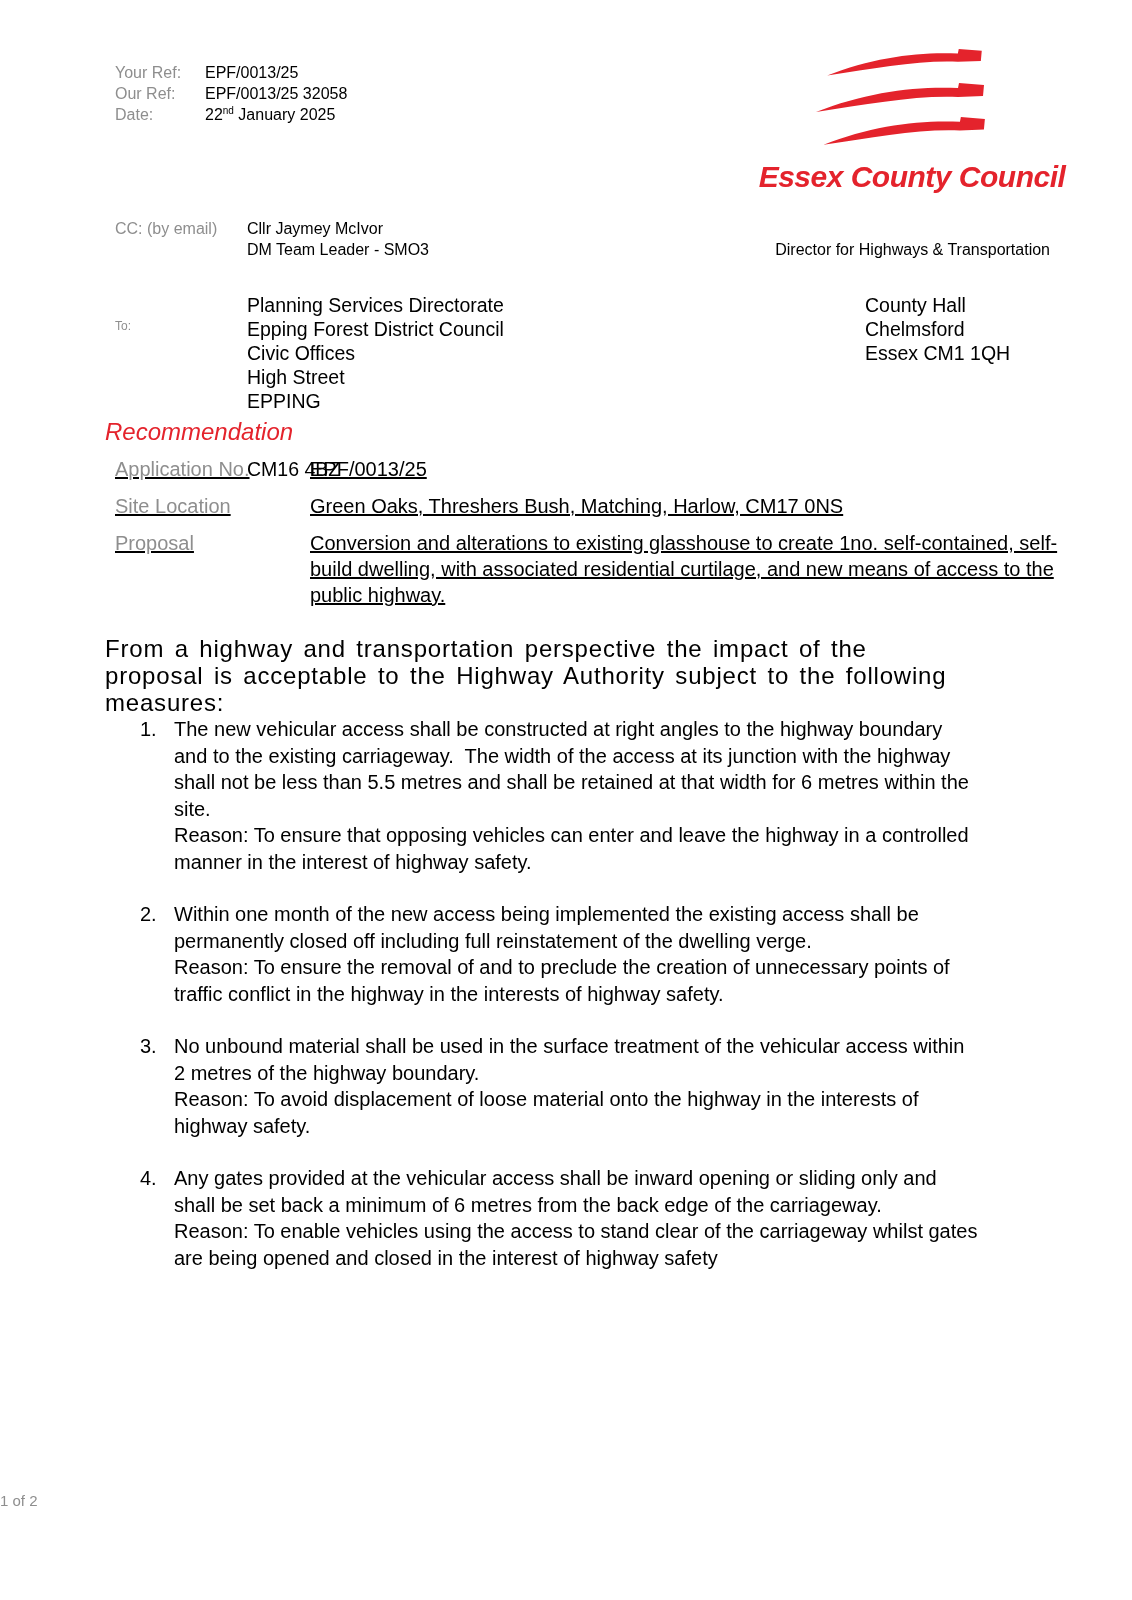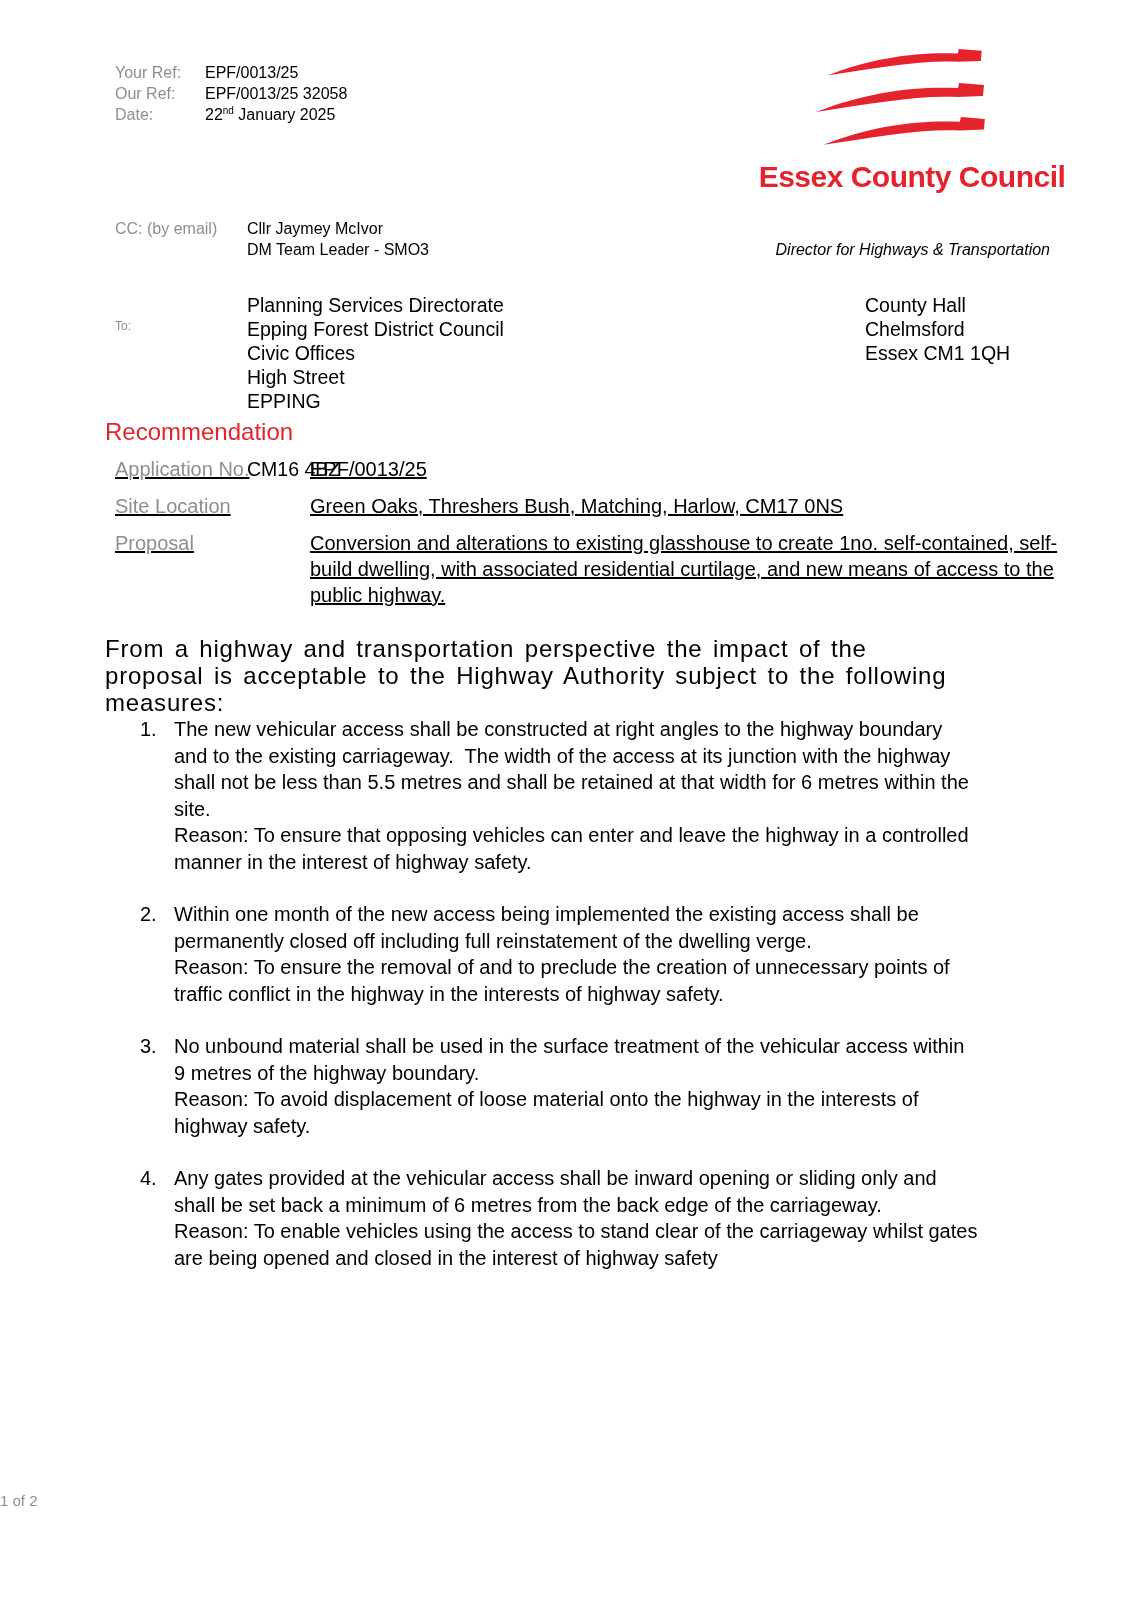--- a/index.html
+++ b/index.html
@@ -30,40 +30,41 @@
   
   .logo{position:absolute;top:48px;right:64px;width:312px;text-align:center;}
   .logo svg{display:block;margin:0 auto;}
   .logo-text{
     margin-top:10px;
     font-size:30px;
     font-weight:bold;
     letter-spacing:-0.5px;
     white-space:nowrap;
     color:var(--brand-red);
+    font-style:italic;
   }
   .seax{fill:var(--brand-red);}
 
   
   .cc{position:absolute;top:218px;left:0;right:0;height:46px;font-size:16px;line-height:21px;}
   .cc-lbl{position:absolute;left:115px;top:0;}
   .cc-lines{position:absolute;left:247px;top:0;}
-  .cc-right{position:absolute;top:21px;right:82px;font-style:italic;}
+  .cc-right{position:absolute;top:21px;right:82px;}
 
   
   .to-block{position:absolute;top:293px;left:0;right:0;font-size:19.5px;line-height:24px;}
   .to-lbl{position:absolute;left:115px;top:0;font-size:12px;margin-top:21px;}
   .addr{position:absolute;left:247px;top:0;}
   .addr-last{display:flex;gap:44px;flex-direction:column;}
   .office{position:absolute;left:865px;top:0;}
 
   
   .rec-heading{
     position:absolute;top:418px;left:105px;margin:0;
-    font-size:24px;font-weight:400;color:var(--brand-red);
+    font-size:24px;font-weight:400;color:var(--brand-red);font-style:italic;
   }
 
   
   .rec-table{position:absolute;top:456px;left:115px;width:950px;font-size:20px;line-height:26px;text-decoration:underline;}
   .rec-row{display:flex;margin-bottom:11px;}
   .rec-label{width:195px;flex:0 0 195px;color:var(--label-gray);}
   .rec-value{flex:0 0 750px;width:750px;color:var(--text-black);}
 
   
   .intro{
@@ -174,21 +175,21 @@
     <div class="cond-item">
       <span class="cond-num">2.</span>
       <div class="cond-body">
         <div class="cond-text">Within one month of the new access being implemented the existing access shall be permanently closed off including full reinstatement of the dwelling verge.</div>
         <div class="cond-reason">Reason: To ensure the removal of and to preclude the creation of unnecessary points of traffic conflict in the highway in the interests of highway safety.</div>
       </div>
     </div>
     <div class="cond-item">
       <span class="cond-num">3.</span>
       <div class="cond-body">
-        <div class="cond-text">No unbound material shall be used in the surface treatment of the vehicular access within 9 metres of the highway boundary.</div>
+        <div class="cond-text">No unbound material shall be used in the surface treatment of the vehicular access within 2 metres of the highway boundary.</div>
         <div class="cond-reason">Reason: To avoid displacement of loose material onto the highway in the interests of highway safety.</div>
       </div>
     </div>
     <div class="cond-item">
       <span class="cond-num">4.</span>
       <div class="cond-body">
         <div class="cond-text">Any gates provided at the vehicular access shall be inward opening or sliding only and shall be set back a minimum of 6 metres from the back edge of the carriageway.</div>
         <div class="cond-reason">Reason: To enable vehicles using the access to stand clear of the carriageway whilst gates are being opened and closed in the interest of highway safety</div>
       </div>
     </div>

